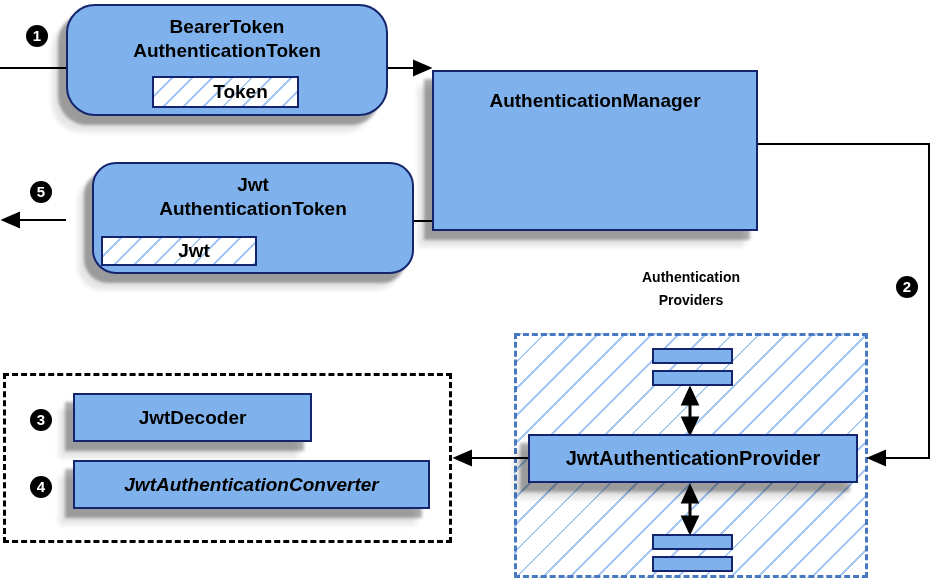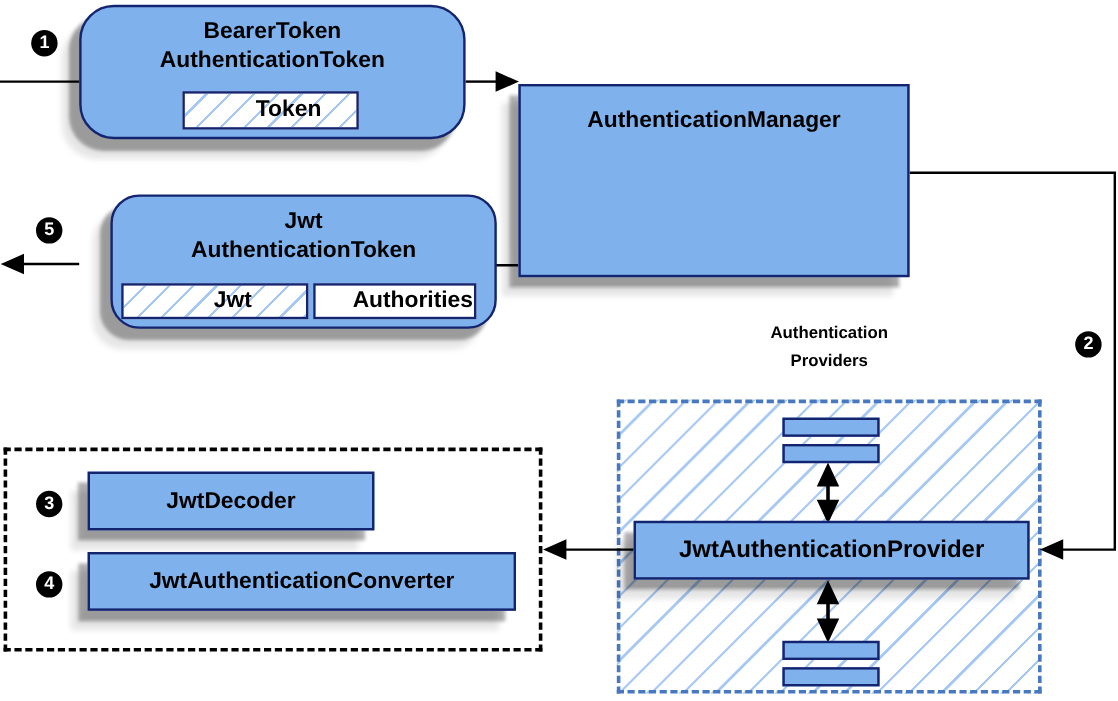--- a/index.html
+++ b/index.html
@@ -117,33 +117,32 @@
   </div>
 
   <div class="node" style="left:432px;top:70px;width:326px;height:161px;padding-top:17px;">
     <div class="title-line">AuthenticationManager</div>
   </div>
 
   <div class="node rounded pad-top" style="left:66px;top:162px;width:322px;height:112px;margin-left:26px;">
     <div class="title-line">Jwt</div>
     <div class="title-line">AuthenticationToken</div>
     <div class="inner hatch" style="left:7px;top:72px;width:156px;height:30px;">Jwt</div>
-    <div class="inner" style="left:167px;top:72px;width:136px;height:30px;">Authorities</div>
   </div>
 
   <div class="mini-rect" style="left:652px;top:348px;width:81px;height:16px;"></div>
   <div class="mini-rect" style="left:652px;top:370px;width:81px;height:16px;"></div>
   <div class="mini-rect" style="left:652px;top:534px;width:81px;height:16px;"></div>
   <div class="mini-rect" style="left:652px;top:556px;width:81px;height:16px;"></div>
 
   <div class="node center-text big-text" style="left:528px;top:434px;width:330px;height:49px;">JwtAuthenticationProvider</div>
 
   <div class="node center-text" style="left:73px;top:393px;width:239px;height:49px;">JwtDecoder</div>
 
-  <div class="node center-text" style="left:73px;top:460px;width:357px;height:49px;">JwtAuthenticationConverter</div>
+  <div class="node center-text" style="left:73px;top:460px;width:357px;height:49px;font-style:italic;">JwtAuthenticationConverter</div>
 
   <div class="badge" style="left:26px;top:25px;">1</div>
   <div class="badge" style="left:896px;top:276px;">2</div>
   <div class="badge" style="left:30px;top:409px;">3</div>
   <div class="badge" style="left:30px;top:476px;">4</div>
   <div class="badge" style="left:30px;top:181px;">5</div>
 
 </div>
 
 </body></html>

